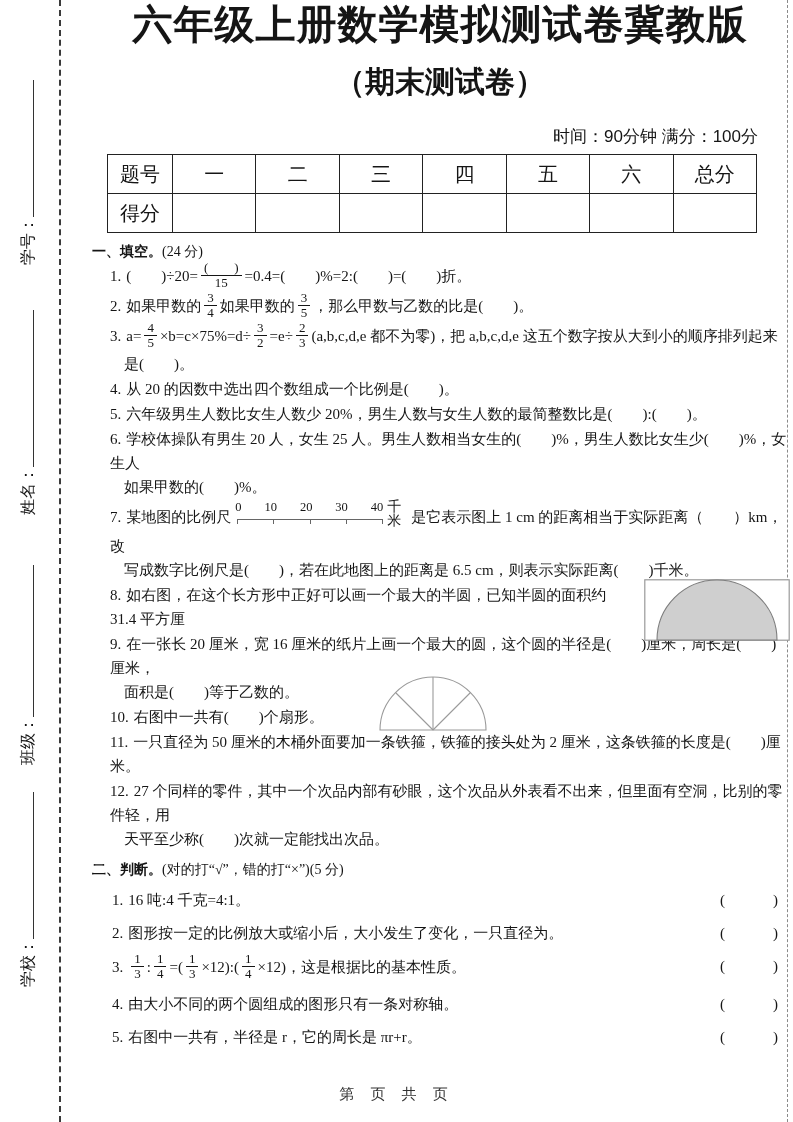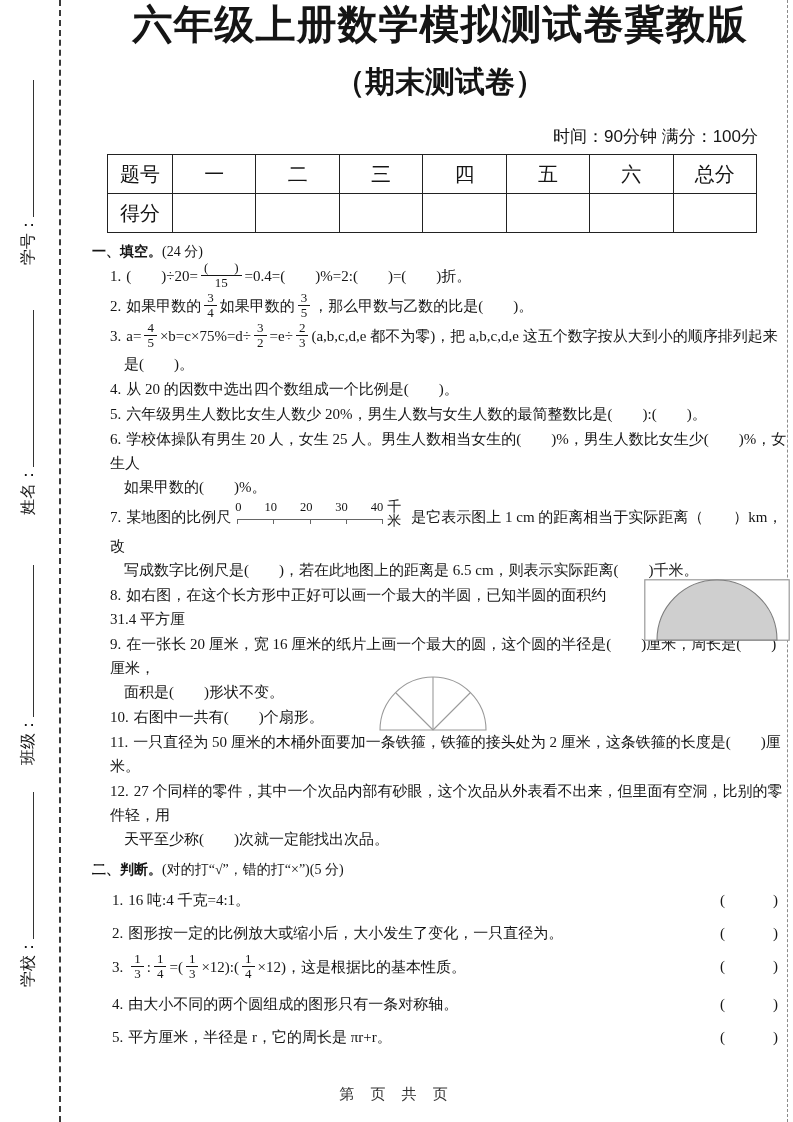--- a/index.html
+++ b/index.html
@@ -186,21 +186,21 @@
   <div class="q q8wrap">
     <span class="qno">8.</span><span>如右图，在这个长方形中正好可以画一个最大的半圆，已知半圆的面积约 31.4 平方厘</span>
     <svg class="fig8" width="146" height="62" viewBox="0 0 146 62">
       <rect x="0.8" y="0.8" width="144.4" height="60.4" fill="#ffffff" stroke="#9a9a9a" stroke-width="1.2"></rect>
       <path d="M 13 61 A 60 60 0 0 1 133 61 Z" fill="#cfcfcf" stroke="#7d7d7d" stroke-width="1.1"></path>
     </svg>
   </div>
 
   <div class="q">
     <span class="qno">9.</span><span>在一张长 20 厘米，宽 16 厘米的纸片上画一个最大的圆，这个圆的半径是(　　)厘米，周长是(　　)厘米，</span>
-    <span class="cont">面积是(　　)形状不变。</span>
+    <span class="cont">面积是(　　)等于乙数的。</span>
   </div>
 
   <div class="q q10wrap">
     <span class="qno">10.</span><span>右图中一共有(　　)个扇形。</span>
     <svg class="fig10" width="132" height="60" viewBox="0 0 132 60">
       <path d="M 12 57 A 53 53 0 0 1 118 57 Z" fill="#ffffff" stroke="#9a9a9a" stroke-width="1.1"></path>
       <line x1="65" y1="57" x2="65" y2="4" stroke="#9a9a9a" stroke-width="1.1"></line>
       <line x1="65" y1="57" x2="27.5" y2="19.5" stroke="#9a9a9a" stroke-width="1.1"></line>
       <line x1="65" y1="57" x2="102.5" y2="19.5" stroke="#9a9a9a" stroke-width="1.1"></line>
     </svg>
@@ -233,18 +233,18 @@
     <span class="jt"><span class="qno">3.</span><span class="frac"><span class="fnum">1</span><span class="fden">3</span></span><span>:</span><span class="frac"><span class="fnum">1</span><span class="fden">4</span></span><span>=(</span><span class="frac"><span class="fnum">1</span><span class="fden">3</span></span><span>×12):(</span><span class="frac"><span class="fnum">1</span><span class="fden">4</span></span><span>×12)，这是根据比的基本性质。</span></span>
     <span class="jans">(　　)</span>
   </div>
 
   <div class="judge">
     <span class="jt"><span class="qno">4.</span><span>由大小不同的两个圆组成的图形只有一条对称轴。</span></span>
     <span class="jans">(　　)</span>
   </div>
 
   <div class="judge">
-    <span class="jt"><span class="qno">5.</span><span>平方厘米，半径是 r，它的周长是 πr+r。</span></span>
+    <span class="jt"><span class="qno">5.</span><span>右图中一共有，半径是 r，它的周长是 πr+r。</span></span>
     <span class="jans">(　　)</span>
   </div>
 </div>
 
 <div class="footer">第 页 共 页</div>
 
 </body></html>

